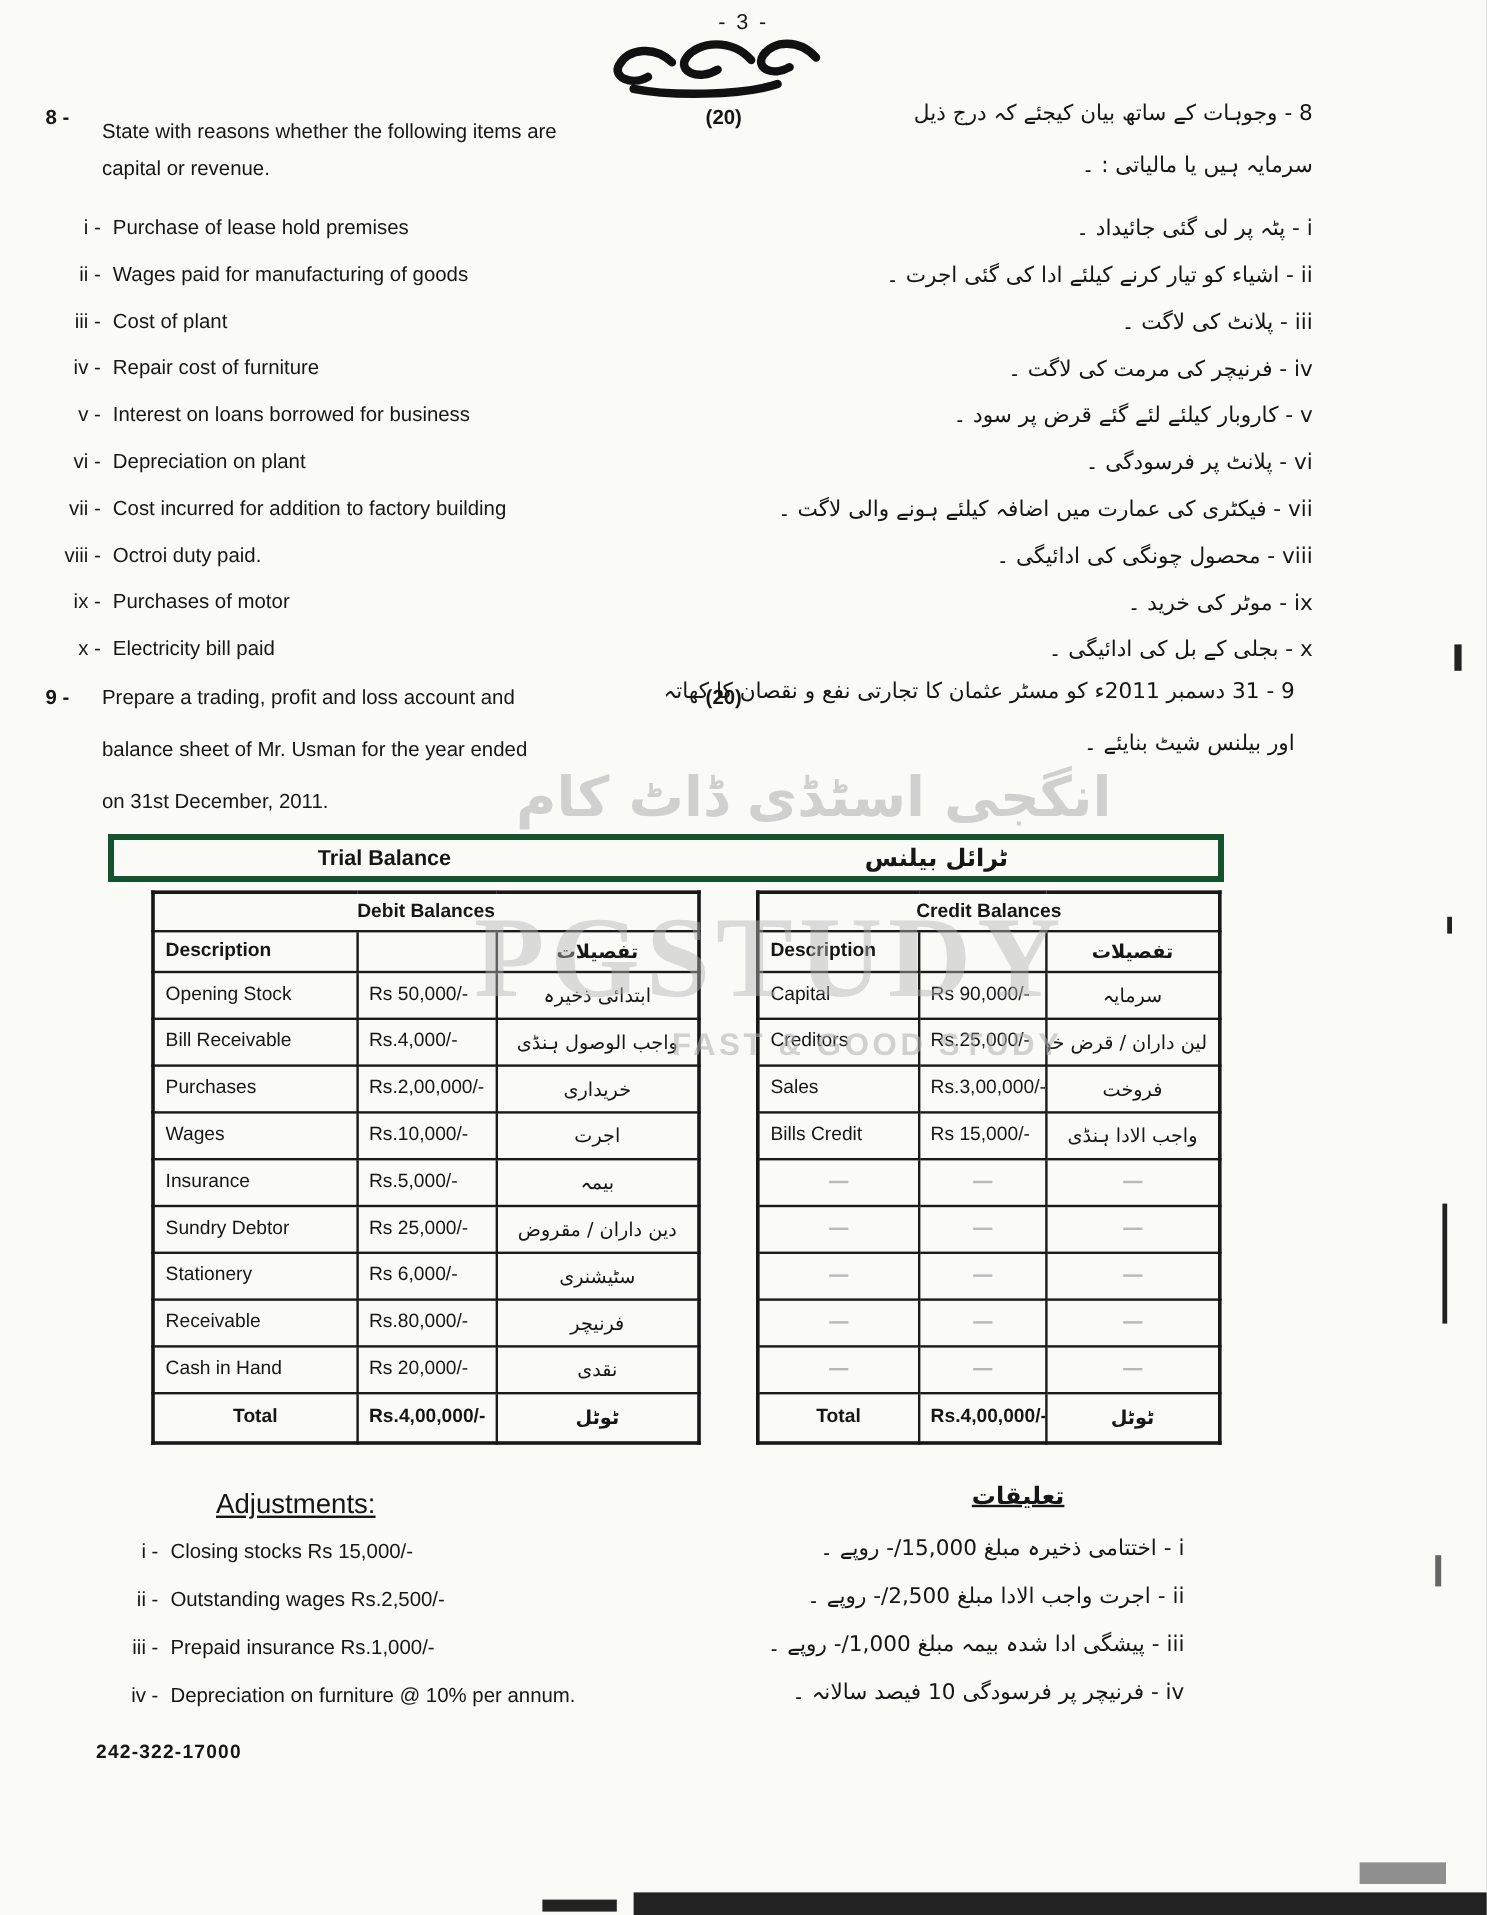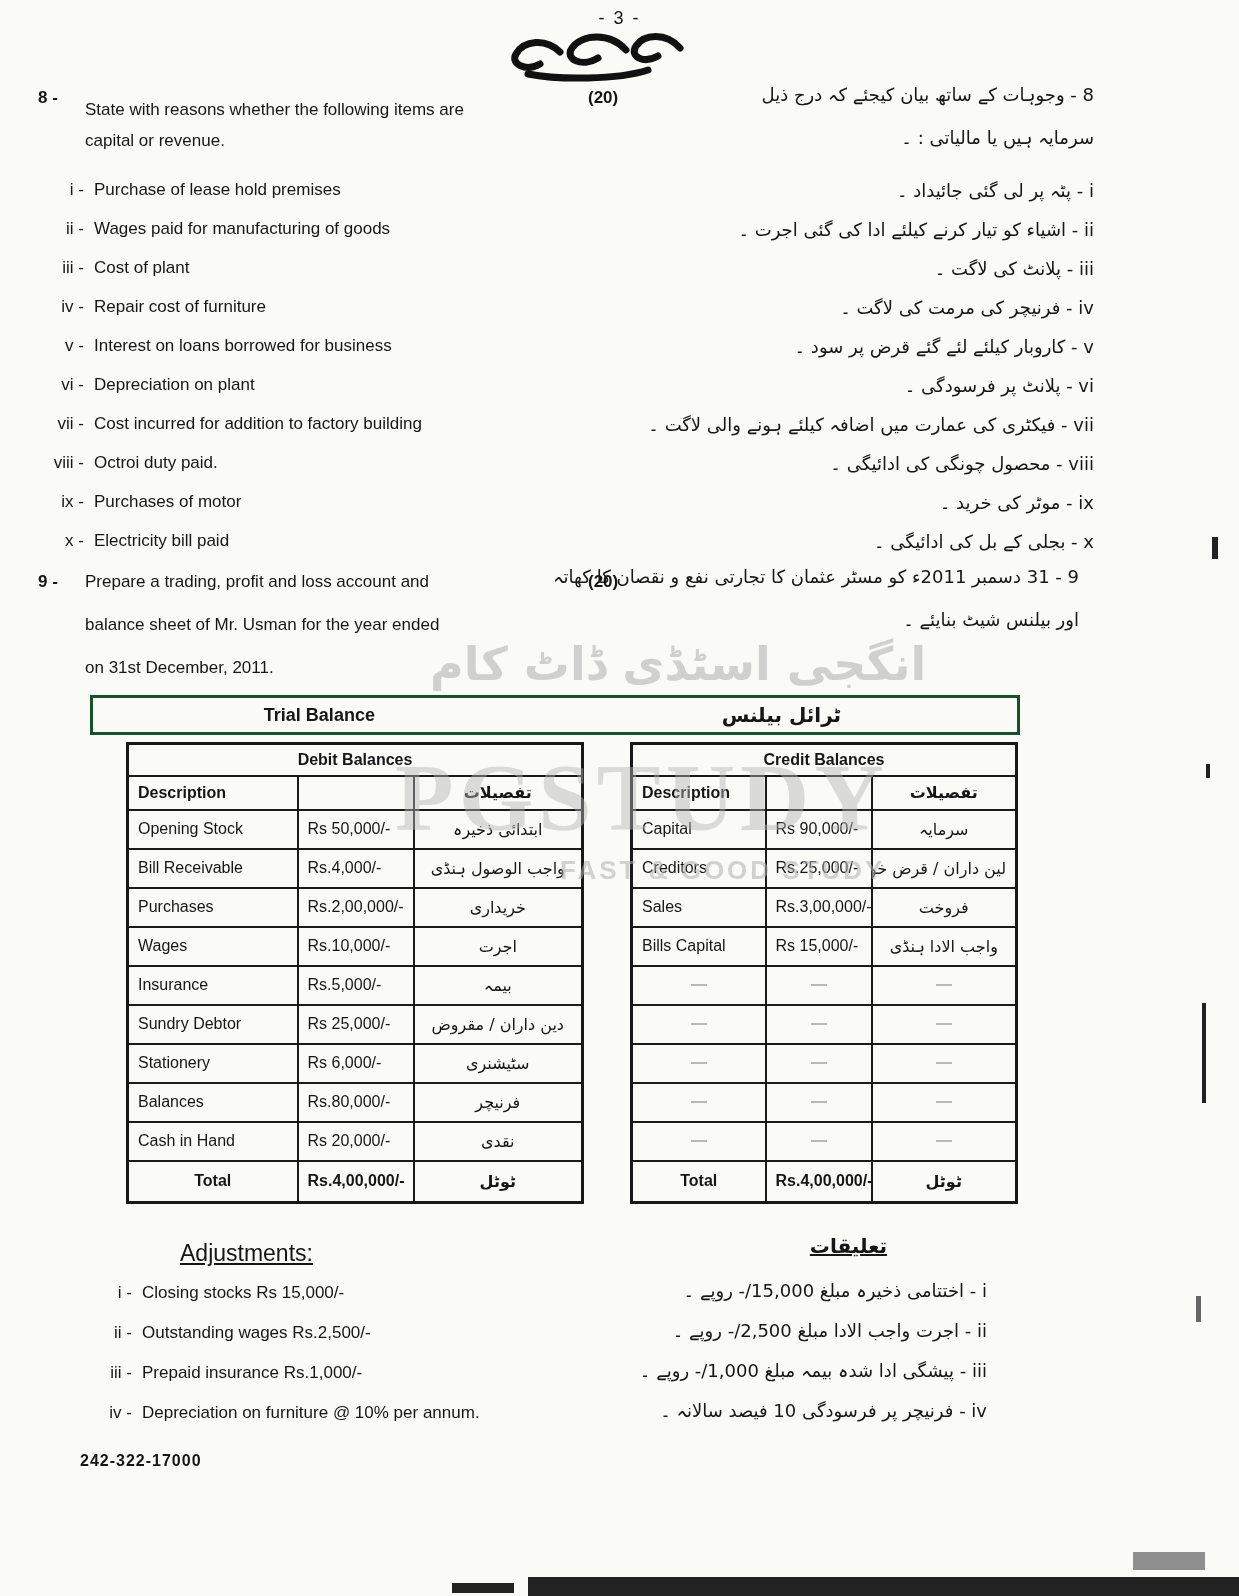--- a/index.html
+++ b/index.html
@@ -16,21 +16,21 @@
   .item .num{display:inline-block;width:44px;text-align:right;margin-right:10px;}
   .item.adj .num{width:34px;}
 
   .tb{border-collapse:collapse;table-layout:fixed;border:3px solid #181818;background:transparent;}
   .tb td{border:2px solid #1a1a1a;padding:2px 9px;font-size:16px;overflow:hidden;white-space:nowrap;}
   .tb .c{text-align:center;}
   .tb .ur-cell{direction:rtl;font-family:"DejaVu Sans",sans-serif;font-size:16px;text-align:center;}
   tr.h-head{height:32px;} tr.h-col{height:34px;} tr.h-row{height:39px;} tr.h-total{height:42px;}
   .dash{display:block;width:16px;height:2px;background:#b9b9b9;margin:0 auto;}
 
-  .tb-head{border:3px solid #14532d;display:flex;align-items:center;}
+  .tb-head{border:5px solid #14532d;display:flex;align-items:center;}
   .tbh-en{flex:0 0 49%;text-align:center;font-weight:bold;font-size:18px;}
   .tbh-ur{flex:1;text-align:center;font-weight:bold;font-size:20px;direction:rtl;font-family:"DejaVu Sans",sans-serif;}
 
   .wm{pointer-events:none;z-index:6;}
   .wm-ur{font-size:46px;color:#a8a8a8;opacity:.5;font-weight:bold;}
   .wm-big{font-size:96px;font-weight:bold;color:#b4b4b4;opacity:.45;letter-spacing:5px;
           font-family:"Liberation Serif",serif;}
   .wm-small{font-size:26px;font-weight:bold;color:#b0b0b0;opacity:.55;letter-spacing:3px;}
 
   .art{position:absolute;background:#222;}
@@ -137,21 +137,21 @@
           <td>Sundry Debtor</td>
           <td>Rs 25,000/-</td>
           <td class="ur-cell">دین داران / مقروض</td>
         </tr>
     <tr class="h-row">
           <td>Stationery</td>
           <td>Rs 6,000/-</td>
           <td class="ur-cell">سٹیشنری</td>
         </tr>
     <tr class="h-row">
-          <td>Balances</td>
+          <td>Receivable</td>
           <td>Rs.80,000/-</td>
           <td class="ur-cell">فرنیچر</td>
         </tr>
     <tr class="h-row">
           <td>Cash in Hand</td>
           <td>Rs 20,000/-</td>
           <td class="ur-cell">نقدی</td>
         </tr>
     <tr class="h-total">
       <td class="c bold">Total</td>
@@ -185,21 +185,21 @@
           <td>Creditors</td>
           <td>Rs.25,000/-</td>
           <td class="ur-cell">لین داران / قرض خواہ</td>
         </tr>
     <tr class="h-row">
           <td>Sales</td>
           <td>Rs.3,00,000/-</td>
           <td class="ur-cell">فروخت</td>
         </tr>
     <tr class="h-row">
-          <td>Bills Capital</td>
+          <td>Bills Credit</td>
           <td>Rs 15,000/-</td>
           <td class="ur-cell">واجب الادا ہنڈی</td>
         </tr>
     <tr class="h-row">
           <td>
             <span class="dash"></span>
           </td>
           <td>
             <span class="dash"></span>
           </td>

